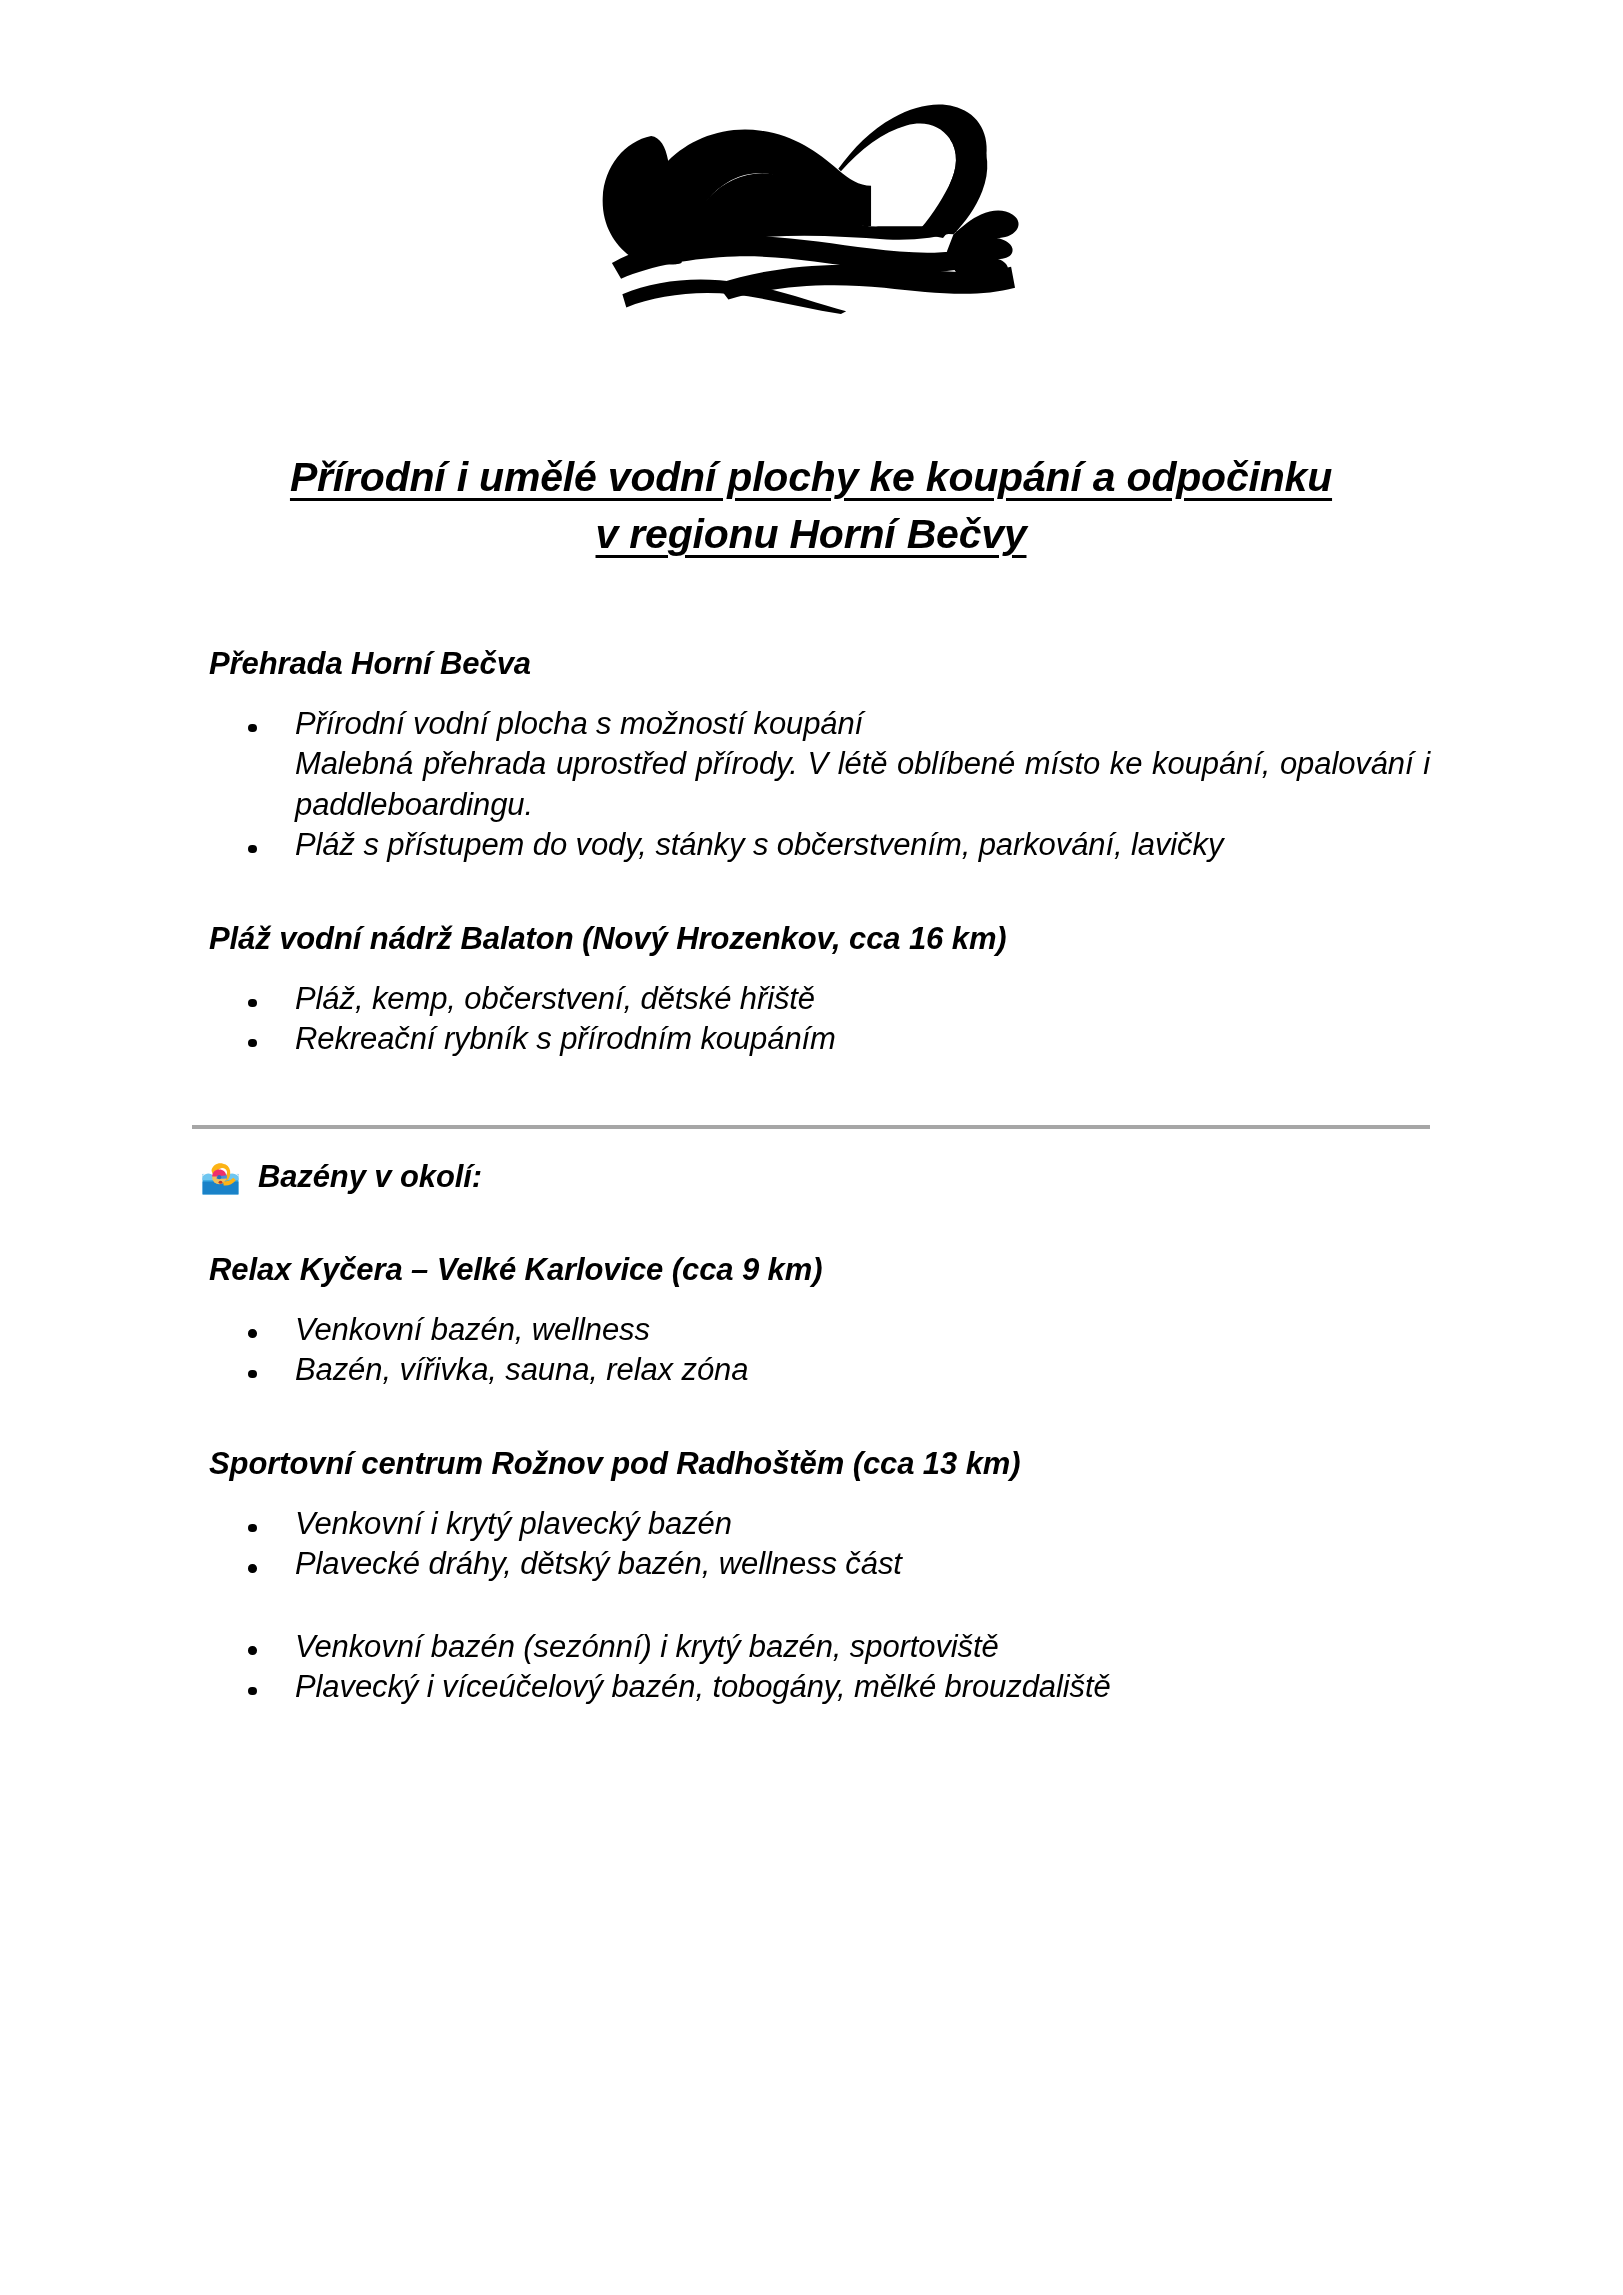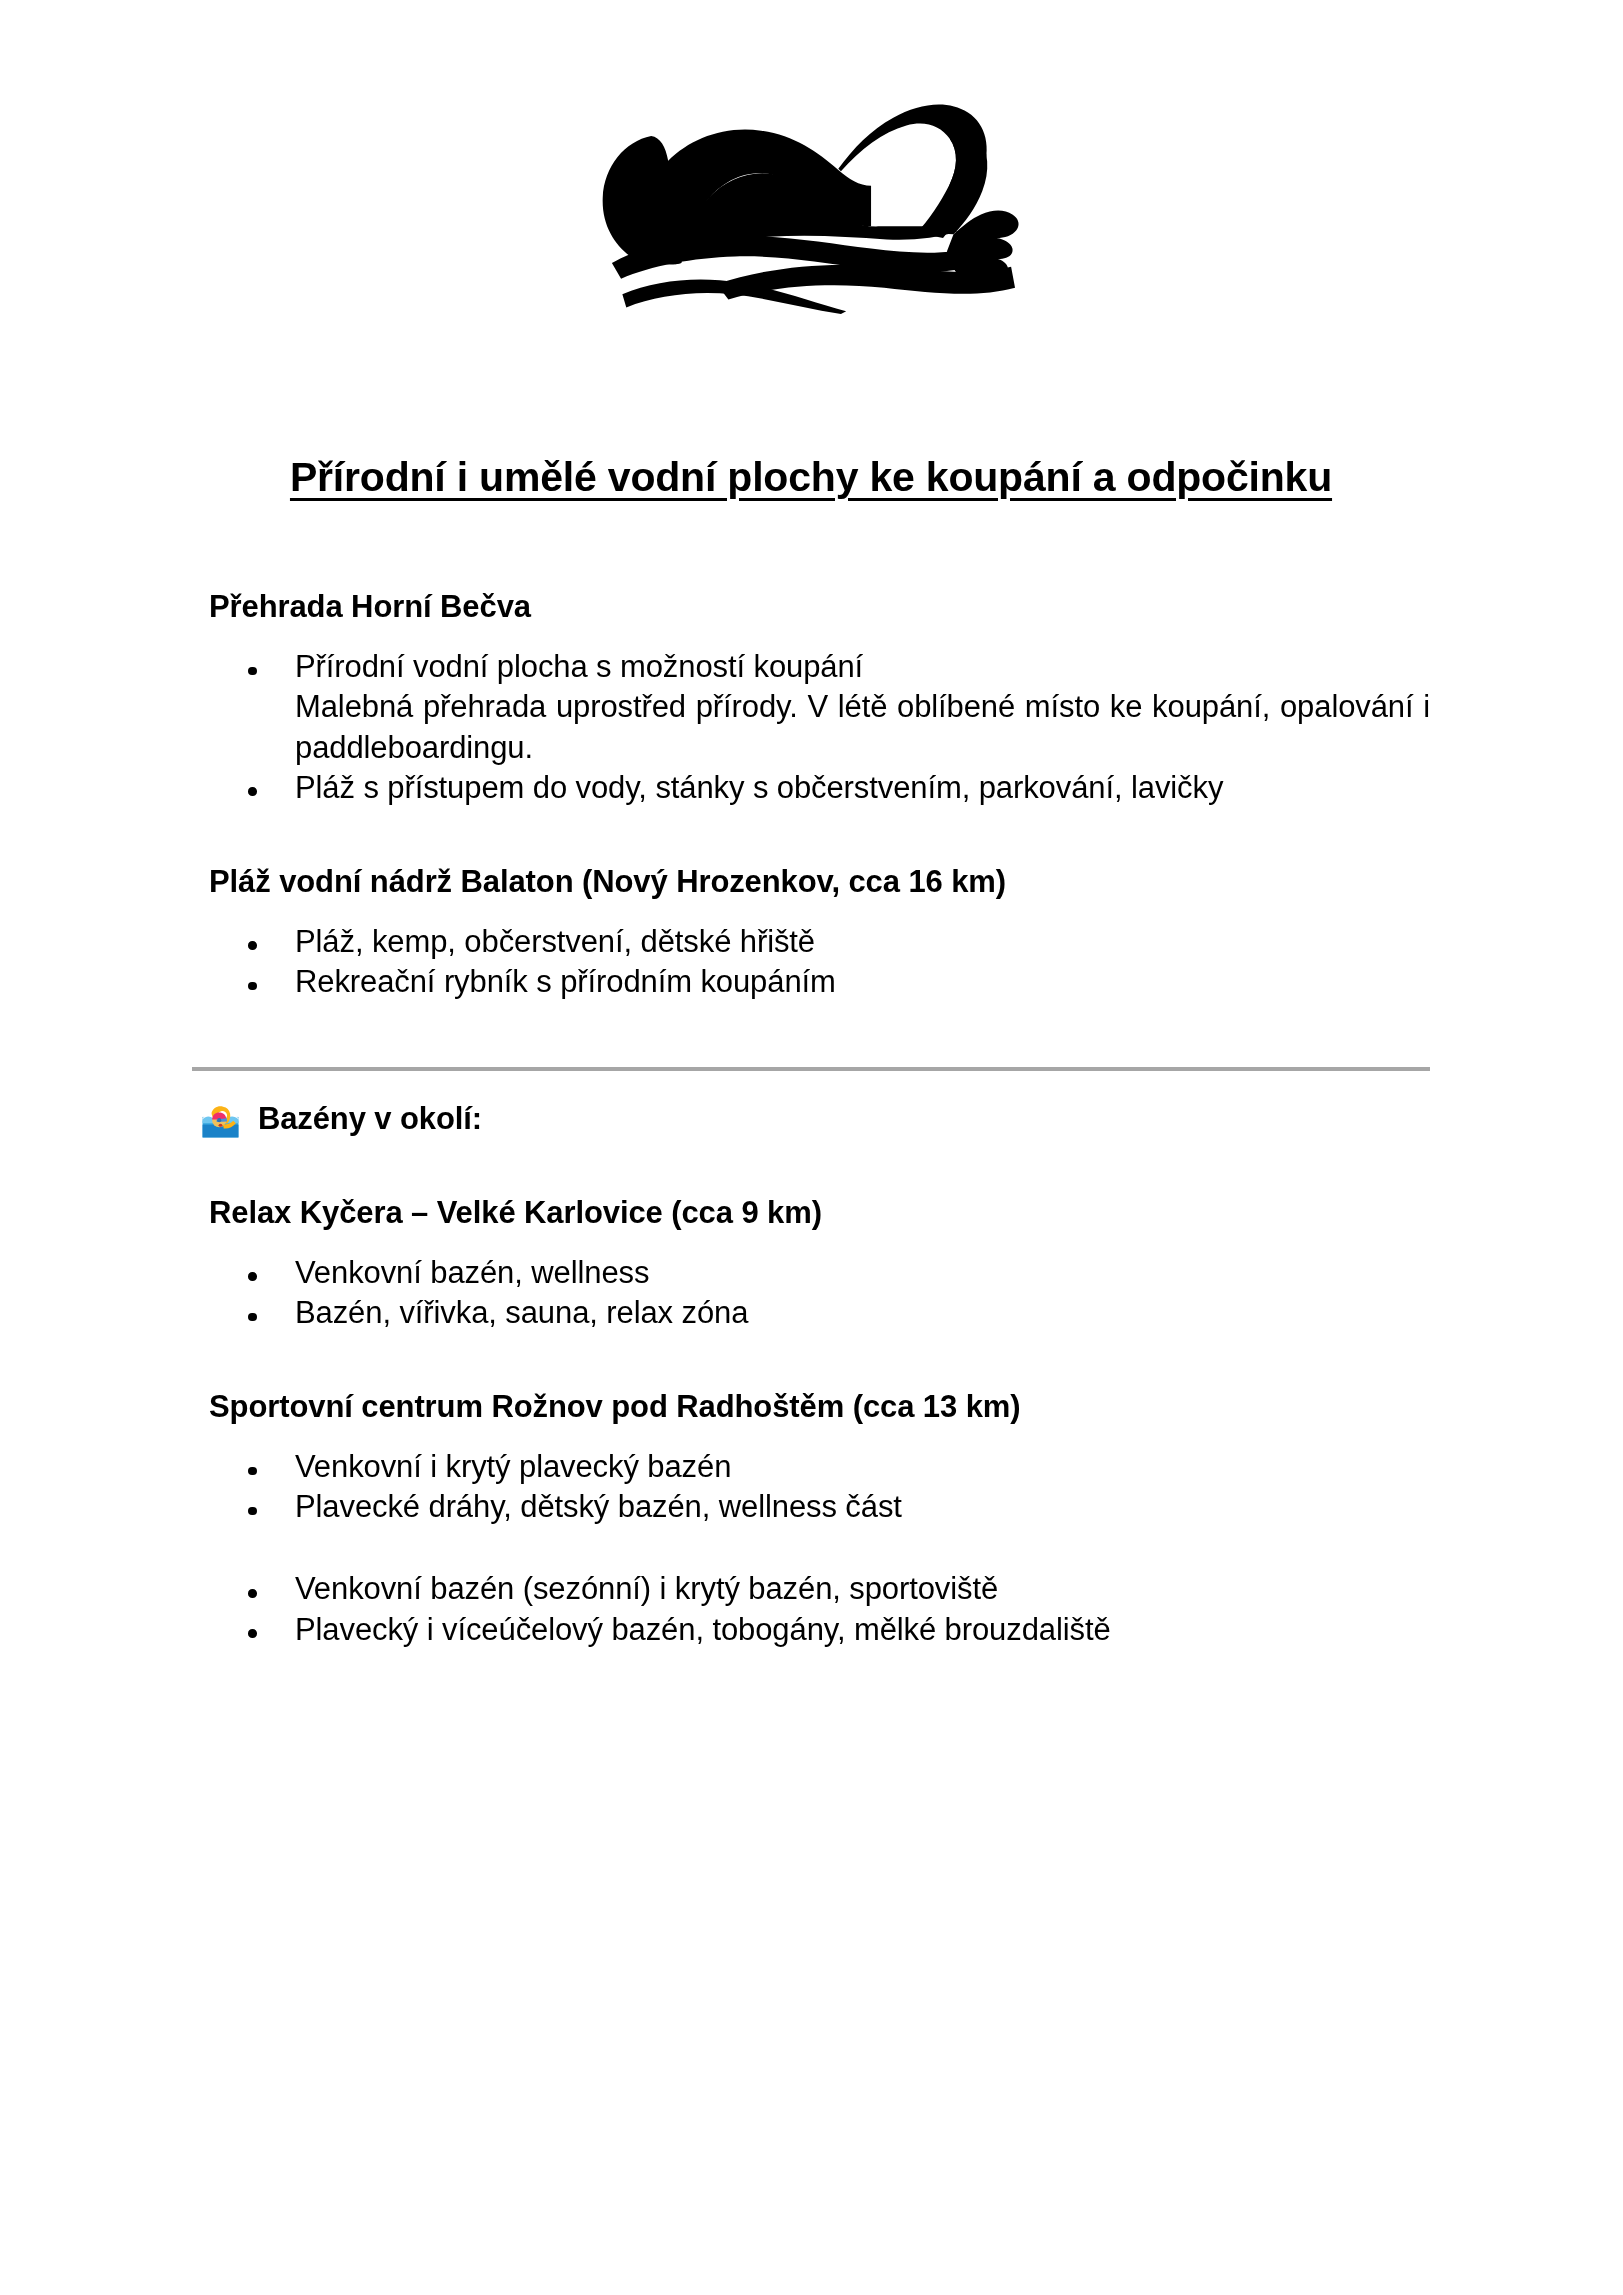--- a/index.html
+++ b/index.html
@@ -16,20 +16,21 @@
     -webkit-font-smoothing: antialiased;
     overflow: hidden;
   }
 
   .page {
     position: relative;
     width: 1623px;
     height: 1856px;
     background: #ffffff;
     box-sizing: border-box;
+    font-style: italic;
   }
 
   
   .hero {
     position: absolute;
     left: 0;
     top: 98px;
     width: 1623px;
     height: 262px;
     display: flex;
@@ -201,20 +202,23 @@
                    L440 330 C386 322 330 306 274 300 C216 294 158 302 112 320 Z"></path>
         </g>
       </svg>
     </span>
   </div>
 
   <div class="doc">
 
     <h1 class="doc-title">
       <span class="tline">Přírodní i umělé vodní plochy ke koupání a odpočinku</span>
+      <span class="title-row-2" style="display:block;">
+        <span class="tline">v regionu Horní Bečvy</span>
+      </span>
     </h1>
 
     <div class="gap-title-to-first"></div>
 
     <div class="section">
       <div class="section-heading">Přehrada Horní Bečva</div>
       <div class="gap-heading-to-list"></div>
       <ul class="bullets">
         <li class="justify">
           <span>Přírodní vodní plocha s možností koupání</span>

